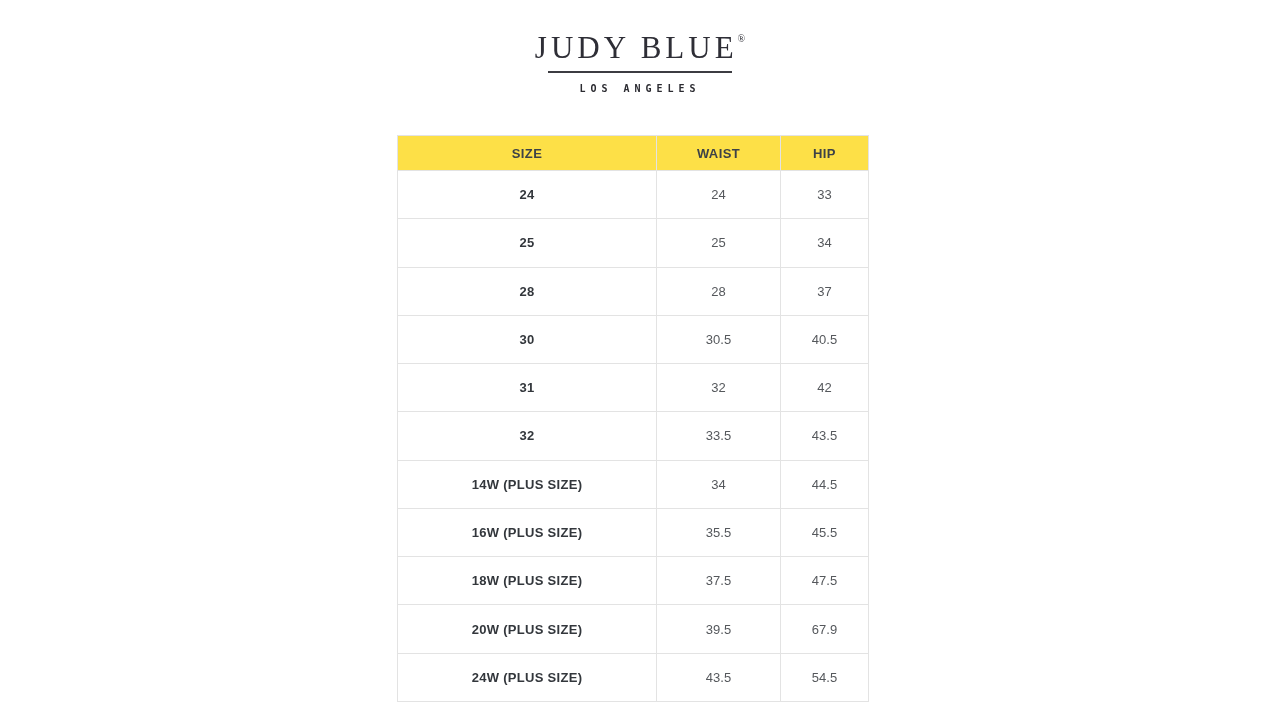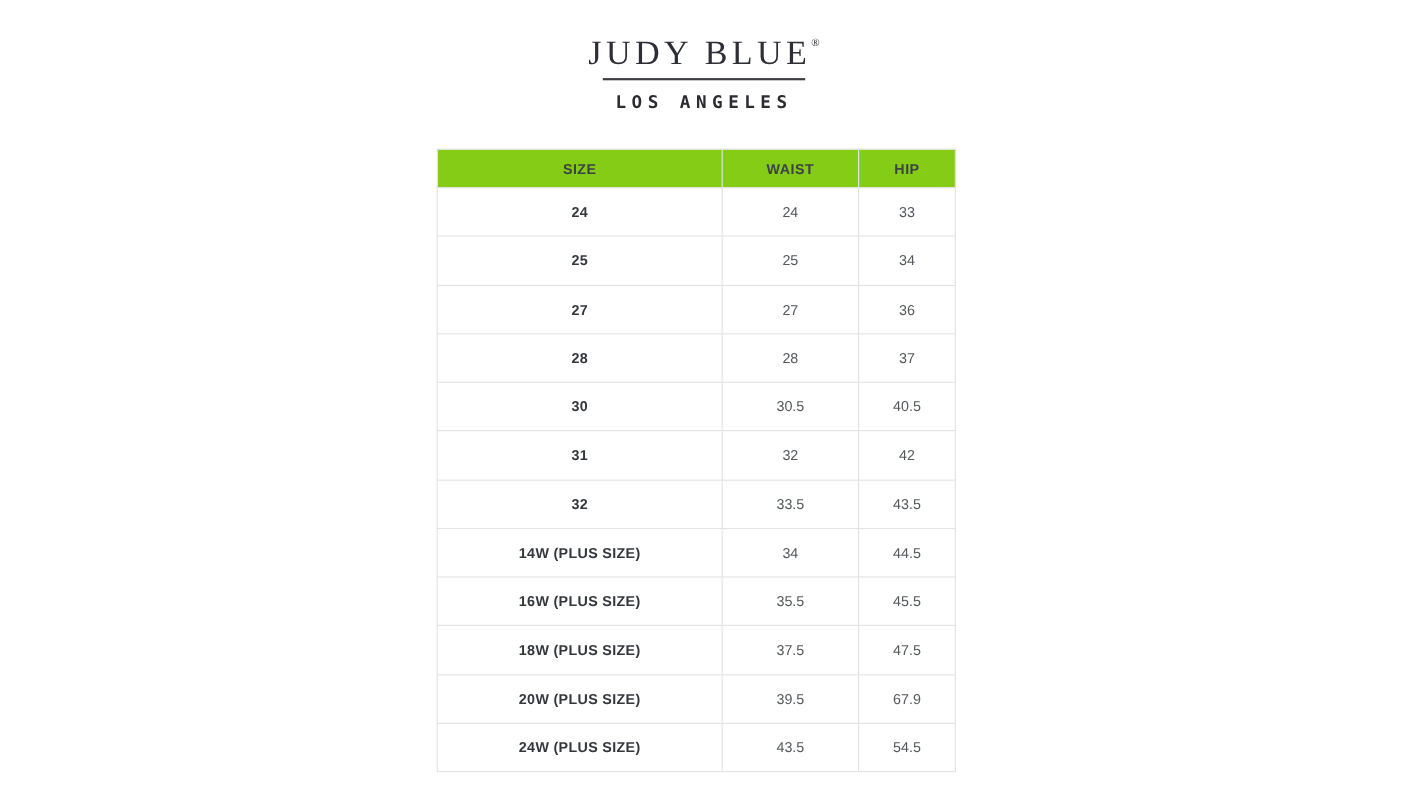--- a/index.html
+++ b/index.html
@@ -35,21 +35,21 @@
   }
   .logo-divider {
     width: 184px;
     height: 2px;
     background: #3c3c42;
     margin: 5px auto 0 auto;
   }
   .tagline {
     margin-top: 10px;
     font-family: "DejaVu Sans Mono", monospace;
-    font-size: 16px;
+    font-size: 10px;
     font-weight: bold;
     letter-spacing: 5px;
     color: #2b2b31;
   }
 
   
   table.size-chart {
     position: absolute;
     left: 397px;
     top: 135px;
@@ -65,21 +65,21 @@
     vertical-align: middle;
     padding: 0;
     height: 35px;
     font-size: 13px;
     line-height: 1;
   }
   .size-chart th {
     font-weight: bold;
     color: #3d4247;
     letter-spacing: 0.4px;
-    background: #84cc16;
+    background: #fde047;
   }
   .size-chart col.c-size  { width: 259px; }
   .size-chart col.c-waist { width: 124px; }
   .size-chart col.c-hip   { width: 88px;  }
   .size-chart td.size-cell {
     font-weight: bold;
     color: #33373c;
     letter-spacing: 0.3px;
   }
   .size-chart td.value-cell {
@@ -118,25 +118,20 @@
           <td class="size-cell">24</td>
           <td class="value-cell">24</td>
           <td class="value-cell">33</td>
         </tr>
         <tr>
           <td class="size-cell">25</td>
           <td class="value-cell">25</td>
           <td class="value-cell">34</td>
         </tr>
         <tr>
-          <td class="size-cell">27</td>
-          <td class="value-cell">27</td>
-          <td class="value-cell">36</td>
-        </tr>
-        <tr>
           <td class="size-cell">28</td>
           <td class="value-cell">28</td>
           <td class="value-cell">37</td>
         </tr>
         <tr>
           <td class="size-cell">30</td>
           <td class="value-cell">30.5</td>
           <td class="value-cell">40.5</td>
         </tr>
         <tr>

